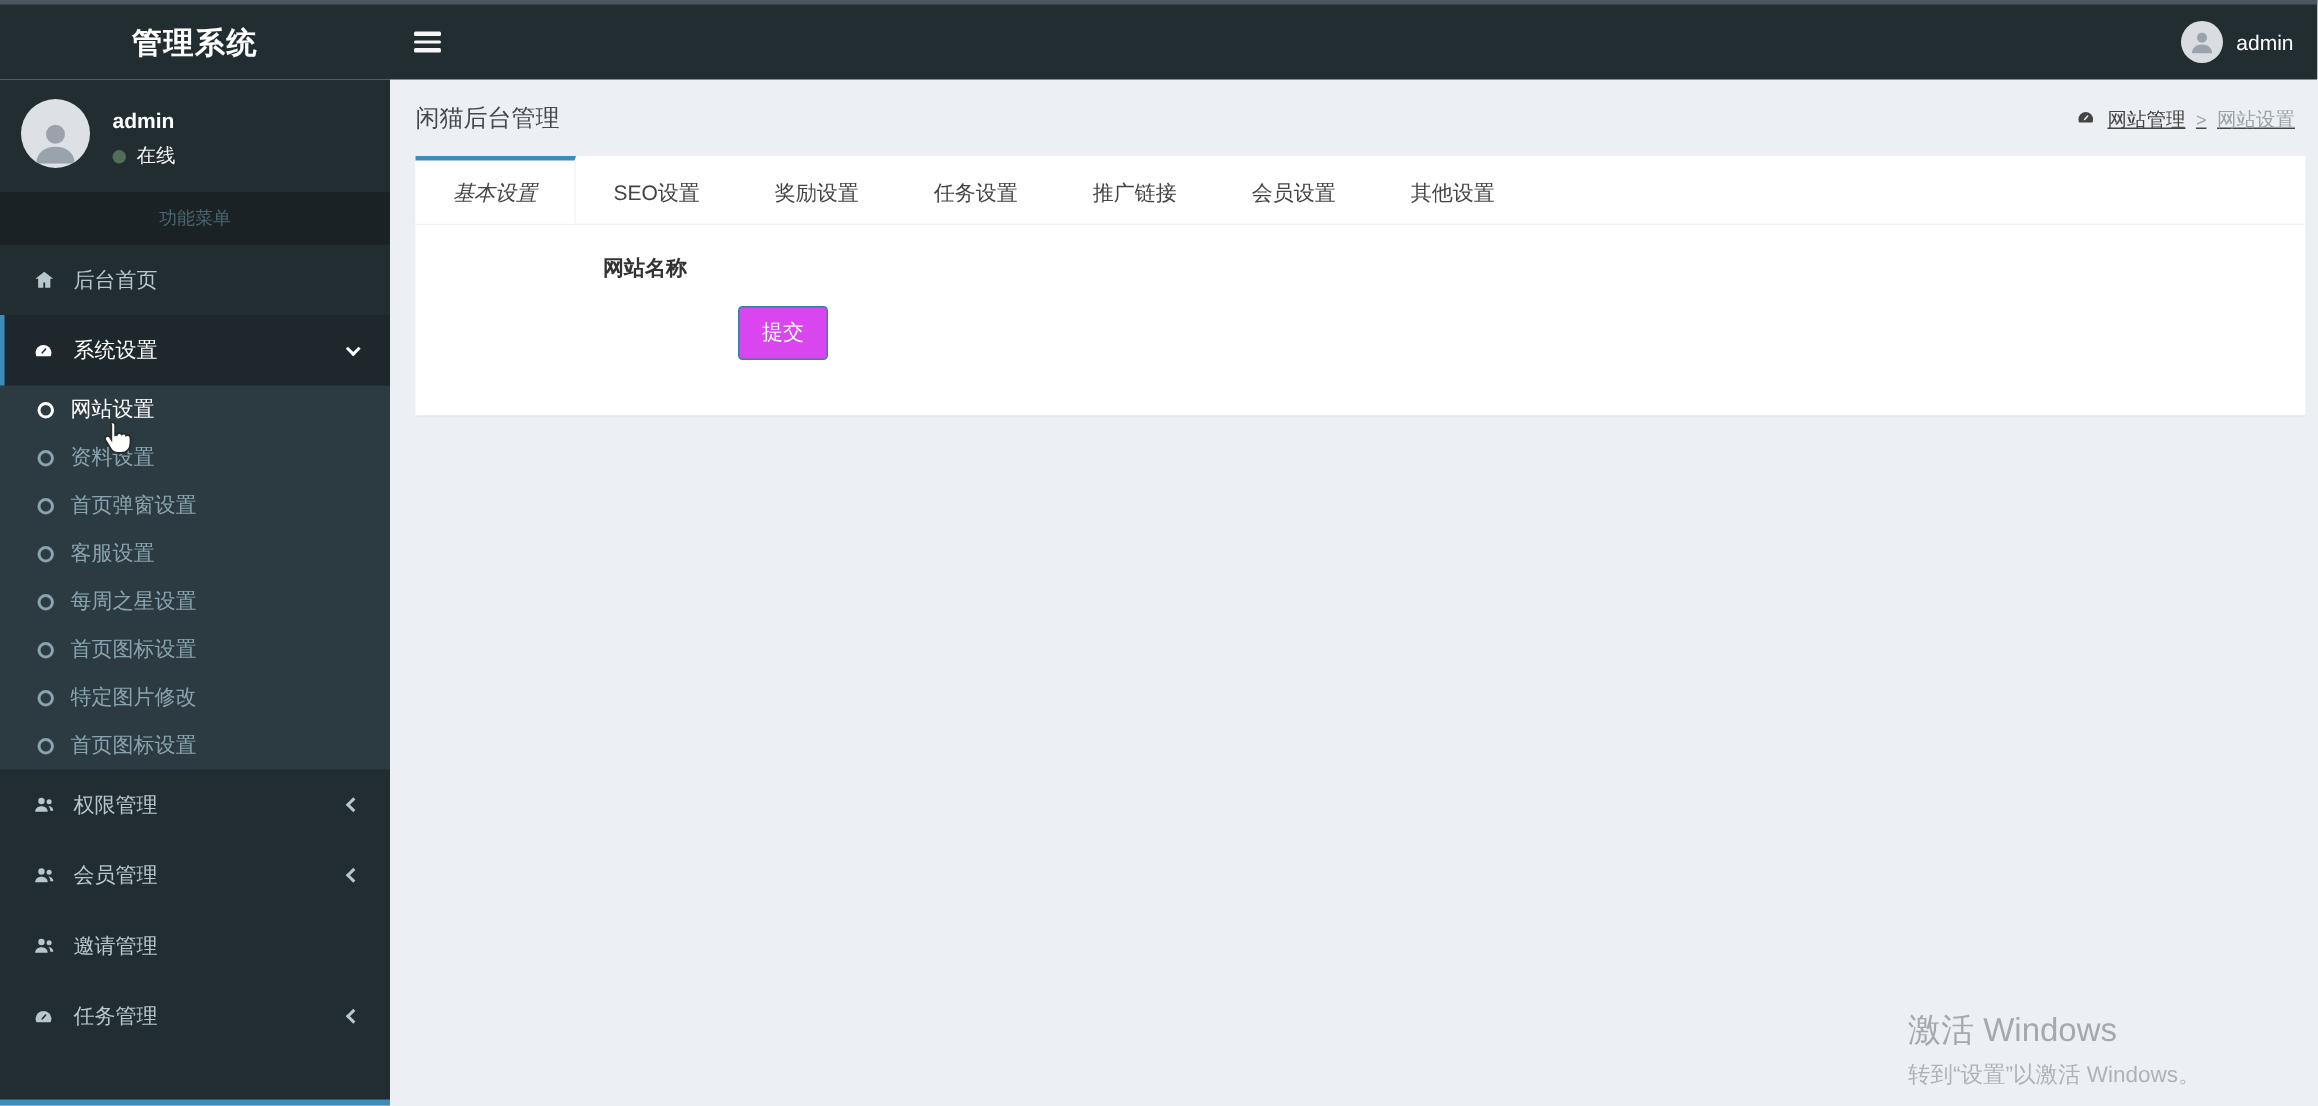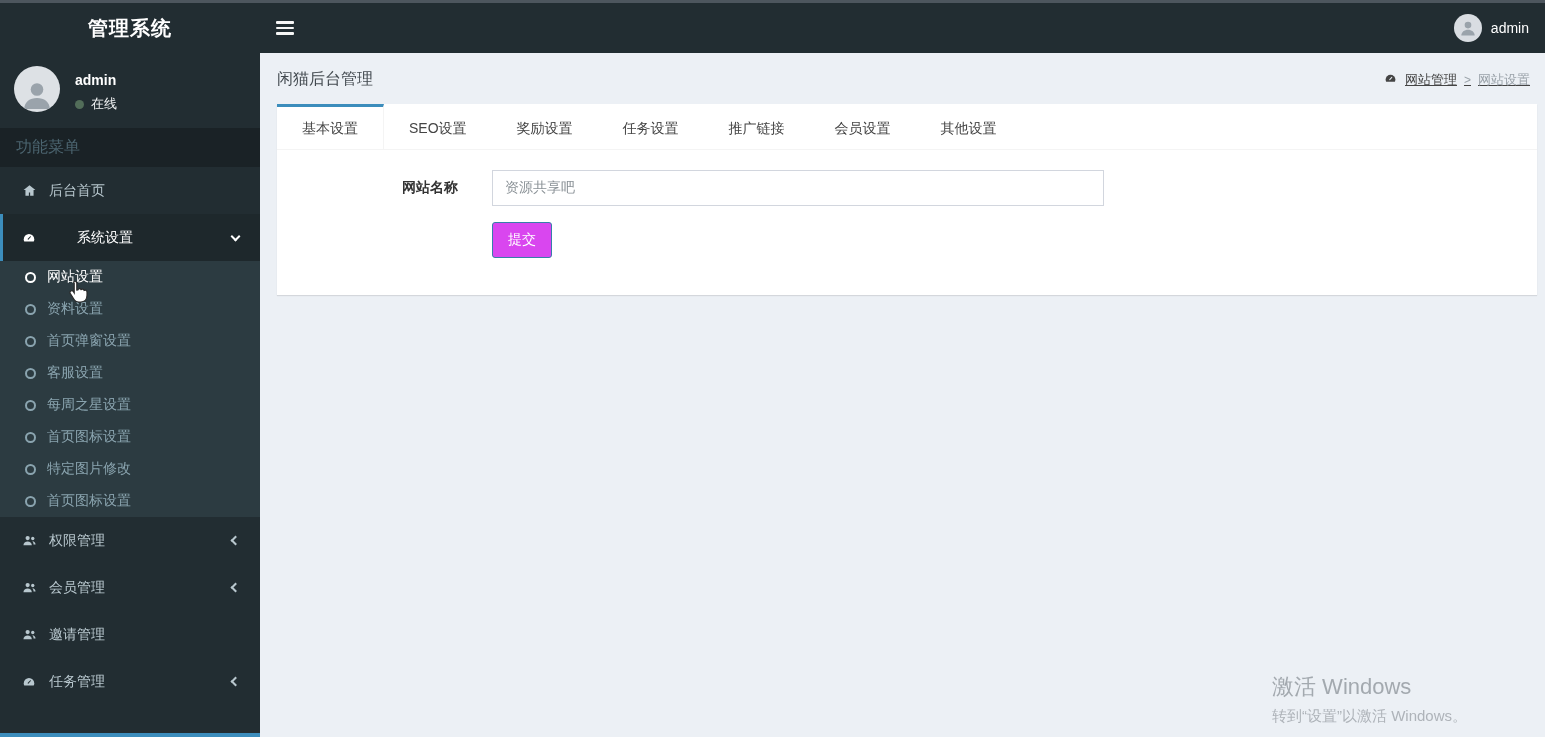--- a/index.html
+++ b/index.html
@@ -34,25 +34,25 @@
     background:#222d32; z-index:20;
   }
   .user-panel { display:flex; gap:15px; padding:13px 14px 15px; }
   .avatar-lg { width:46px; height:46px; border-radius:50%; background:#dde1e5;
     display:flex; align-items:flex-end; justify-content:center; overflow:hidden; flex:none; }
   .user-meta { padding-top:6px; }
   .user-name { color:#fff; font-weight:bold; font-size:14px; }
   .user-status { margin-top:7px; color:#f2f4f5; font-size:13px; display:flex; align-items:center; gap:7px; }
   .status-dot { width:9px; height:9px; border-radius:50%; background:#5f7d63; opacity:.8; }
 
-  .menu-header { background:#1a2226; color:#4b646f; font-size:16px; padding:9px 16px; }
+  .menu-header { background:#1a2226; color:#4b646f; font-size:12px; padding:9px 16px;text-align:center; }
 
   .menu-item { height:47px; display:flex; align-items:center; padding:0 15px;
     color:#b8c7ce; cursor:pointer; position:relative; border-left:3px solid transparent; }
-  .menu-item.active { color:#fff; border-left-color:#3c8dbc; background:#1e282c;gap:28px; }
+  .menu-item.active { color:#fff; border-left-color:#3c8dbc; background:#1e282c; }
   .mi-icon { width:22px; display:flex; justify-content:center; margin-right:9px; flex:none; }
   .mi-icon svg { fill:currentColor; }
   .chev { width:7px; height:7px; border-left:2px solid currentColor; border-bottom:2px solid currentColor;
     margin-left:auto; margin-right:6px; flex:none; }
   .chev-left { transform:rotate(45deg); }
   .chev-down { transform:rotate(-45deg); margin-top:-3px; }
 
   .submenu { background:#2c3b41; }
   .submenu-item { height:32px; display:flex; align-items:center; padding-left:25px;
     color:#8aa4af; cursor:pointer; }
@@ -71,21 +71,21 @@
   .breadcrumb { display:flex; align-items:center; gap:7px; font-size:13px; color:#444;text-decoration:underline; }
   .breadcrumb .bc-icon { width:15px; height:15px; }
   .breadcrumb .bc-icon svg { fill:#444; }
   .bc-sep { color:#9aa2a9; font-size:12px; }
   .bc-current { color:#9aa2a9; }
 
   .panel { margin:0 8px 0 17px; background:#fff; box-shadow:0 1px 1px rgba(0,0,0,.1); }
   .tabs { display:flex; border-bottom:1px solid #f4f4f4; }
   .tab { padding:0 25px; height:45px; line-height:43px; color:#444; cursor:pointer;
     border-top:3px solid transparent; }
-  .tab.active { border-top-color:#3c8dbc; border-right:1px solid #f4f4f4; background:#fff; }
+  .tab.active { border-top-color:#3c8dbc; border-right:1px solid #f4f4f4; background:#fff;font-style:italic; }
 
   .tab-content { padding:20px 20px 37px; }
   .form-row { display:flex; align-items:center; }
   .form-label { width:195px; padding-right:34px; text-align:right; font-weight:bold;
     font-size:14px; color:#333; flex:none; }
   .text-input { width:612px; height:36px; border:1px solid #d2d6de; border-radius:0;
     padding:0 12px; font-size:14px; color:#8a9196; outline:none;
     font-family:"Liberation Sans","DejaVu Sans",sans-serif; }
   .submit-row { margin-top:16px; padding-left:195px; }
   .btn-primary { background:#d946ef; border:1px solid #367fa9; color:#fff; font-size:14px;
@@ -272,21 +272,20 @@
       <div class="tab">奖励设置</div>
       <div class="tab">任务设置</div>
       <div class="tab">推广链接</div>
       <div class="tab">会员设置</div>
       <div class="tab">其他设置</div>
     </div>
 
     <div class="tab-content">
       <div class="form-row">
         <label class="form-label">网站名称</label>
-        <input class="text-input" type="text" value="资源共享吧" style="">
       </div>
       <div class="submit-row">
         <button class="btn-primary">提交</button>
       </div>
     </div>
   </div>
 
 </div>
 
 <div class="watermark">

